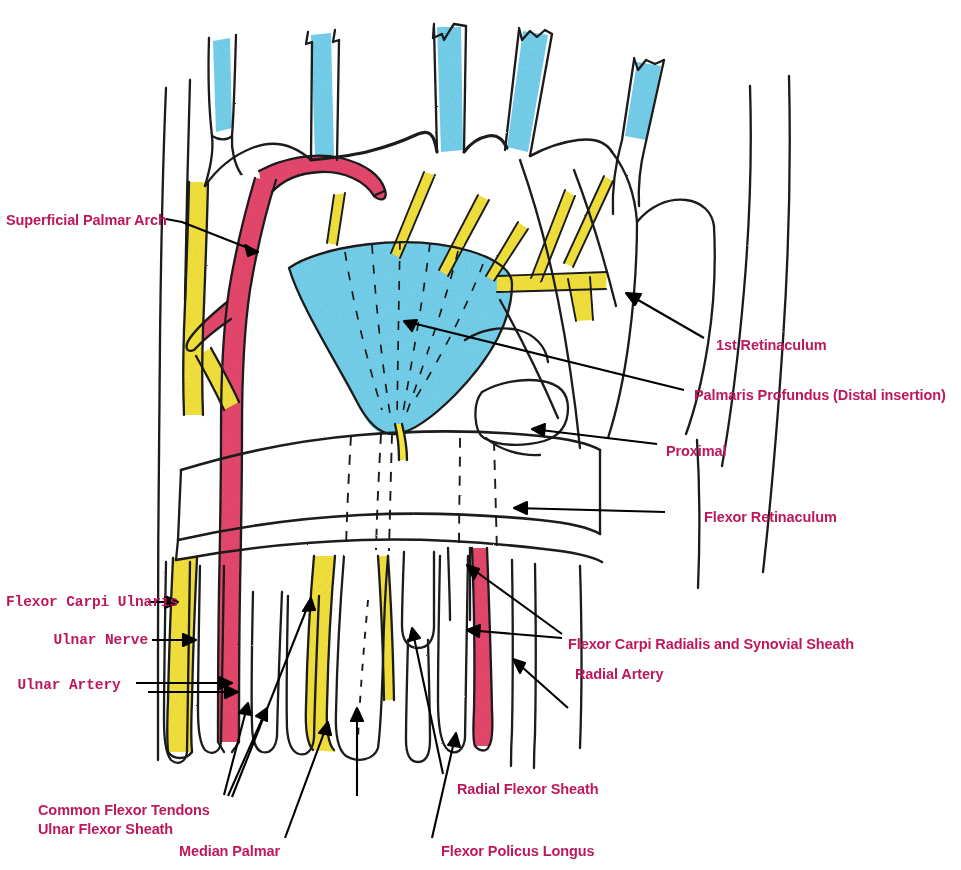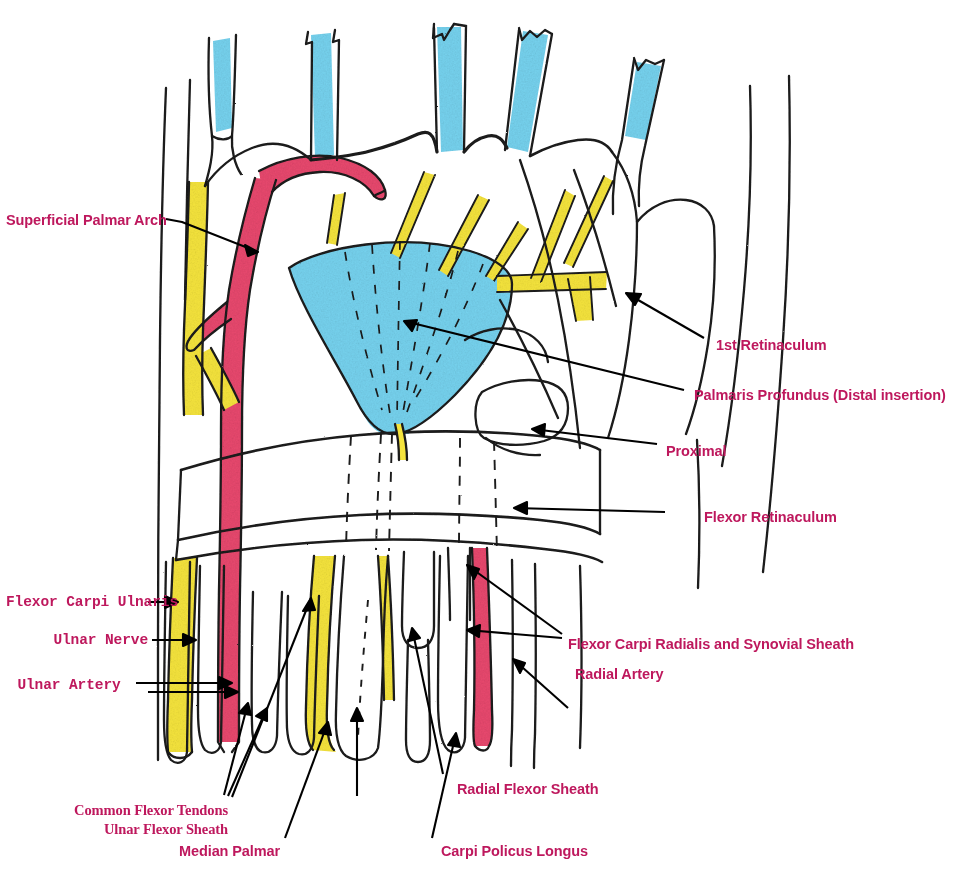--- a/index.html
+++ b/index.html
@@ -29,21 +29,21 @@
   .lbl {
     position: absolute;
     font-family: "Liberation Sans", sans-serif;
     font-weight: bold;
     font-size: 14.5px;
     color: #be185d;
     white-space: nowrap;
     line-height: 1.28;
     letter-spacing: -0.1px;
   }
-  .lbl.two-line { white-space: normal; text-align: right; font-family: Liberation Serif, serif; }
+  .lbl.two-line { white-space: normal; text-align: left; }
   .lbl.right-align { text-align: right; font-family: Liberation Mono, monospace; }
 </style>
 </head>
 <body>
 
 <div id="diagram-root">
 
   <svg id="anatomy-svg" viewBox="0 0 961 870">
     <defs>
       <filter id="pencil" x="-10%" y="-10%" width="120%" height="120%">
@@ -362,15 +362,15 @@
   <div class="lbl two-line" style="left:38px; top:801px; width:190px;">
     <span>Common Flexor Tendons</span><br>
     <span>Ulnar Flexor Sheath</span>
   </div>
 
 
   <div class="lbl" style="left:179px; top:842px;">Median Palmar</div>
 
   <div class="lbl" style="left:457px; top:780px;">Radial Flexor Sheath</div>
 
-  <div class="lbl" style="left:441px; top:842px;">Carpi Policus Longus</div>
+  <div class="lbl" style="left:441px; top:842px;">Flexor Policus Longus</div>
 
 </div>
 
 </body></html>

